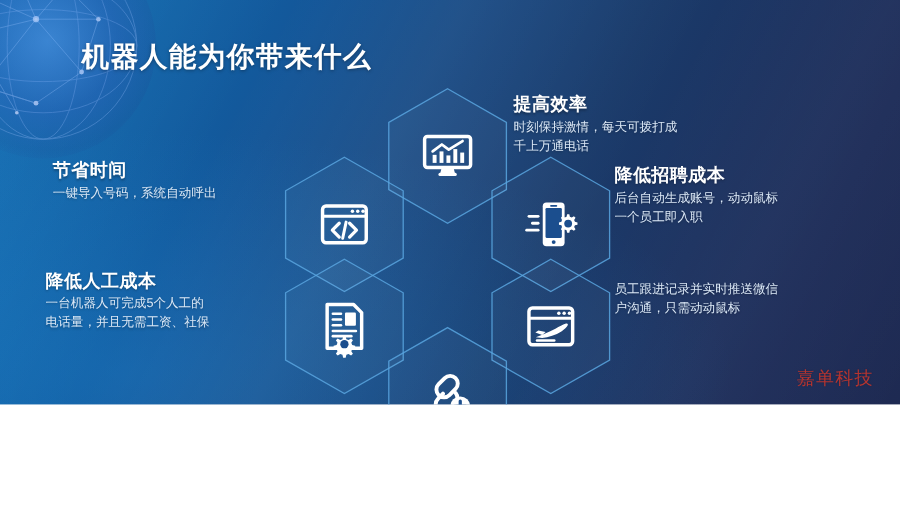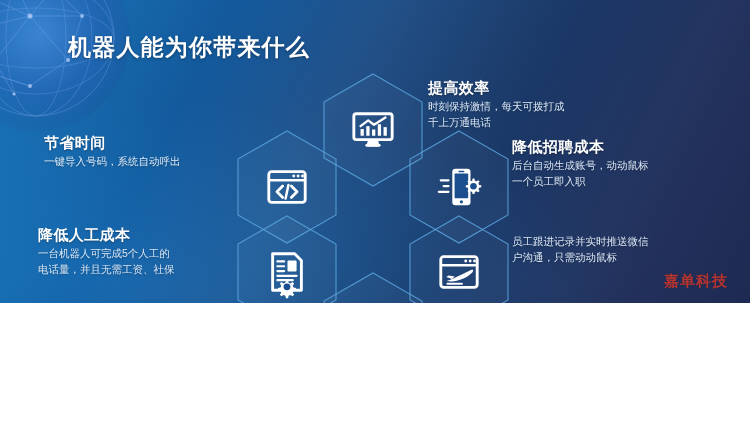--- a/index.html
+++ b/index.html
@@ -1,18 +1,18 @@
 <!DOCTYPE html>
 <html><head>
 <meta charset="utf-8">
 <style>
   html,body{margin:0;padding:0;}
   body{width:750px;height:421px;overflow:hidden;font-family:"Liberation Sans","DejaVu Sans",sans-serif;}
 
-  #slide{position:relative;width:750px;height:303px;overflow:hidden;
+  #slide{position:relative;width:750px;height:337px;overflow:hidden;
     background:linear-gradient(115deg,#0a6bb4 0%,#0f63a8 14%,#145698 30%,#17467f 46%,#1a3b6b 60%,#1c3260 74%,#1d2c58 86%,#1e2a52 100%);}
 
   
   .sheen{position:absolute;inset:0;pointer-events:none;
     background:linear-gradient(118deg,rgba(255,255,255,.07) 0%,rgba(255,255,255,0) 26%,rgba(255,255,255,.05) 42%,rgba(255,255,255,0) 64%,rgba(255,255,255,.03) 80%,rgba(255,255,255,0) 100%);}
   .vig{position:absolute;inset:0;pointer-events:none;
     background:radial-gradient(130% 115% at 14% 92%,rgba(30,130,205,.35) 0%,rgba(30,130,205,0) 52%);}
 
   
   #globe{position:absolute;left:-58px;top:-56px;width:188px;height:188px;pointer-events:none;}
@@ -33,21 +33,21 @@
   
   .tb{position:absolute;width:190px;}
   .tb .h{font-size:15px;font-weight:bold;color:#ffffff;letter-spacing:.4px;
     line-height:1.35;text-shadow:0 1px 2px rgba(0,0,0,.3);}
   .tb .s{font-size:10.5px;color:#dce9f7;line-height:1.5;margin-top:1px;
     text-shadow:0 1px 2px rgba(0,0,0,.25);}
   .tb.r{text-align:left;}
   .tb.l{text-align:left;}
   .tb .s span{display:block;}
 
-  #logo{position:absolute;right:22px;bottom:12px;font-size:15px;font-weight:bold;
+  #logo{position:absolute;right:22px;bottom:12px;font-size:15px;font-weight:normal;
     color:#c2352c;letter-spacing:1px;opacity:.92;text-shadow:0 0 2px rgba(0,0,0,.2);}
 </style>
 </head>
 <body>
 
 <div id="slide">
 
   <div class="sheen"></div>
   <div class="vig"></div>
 

